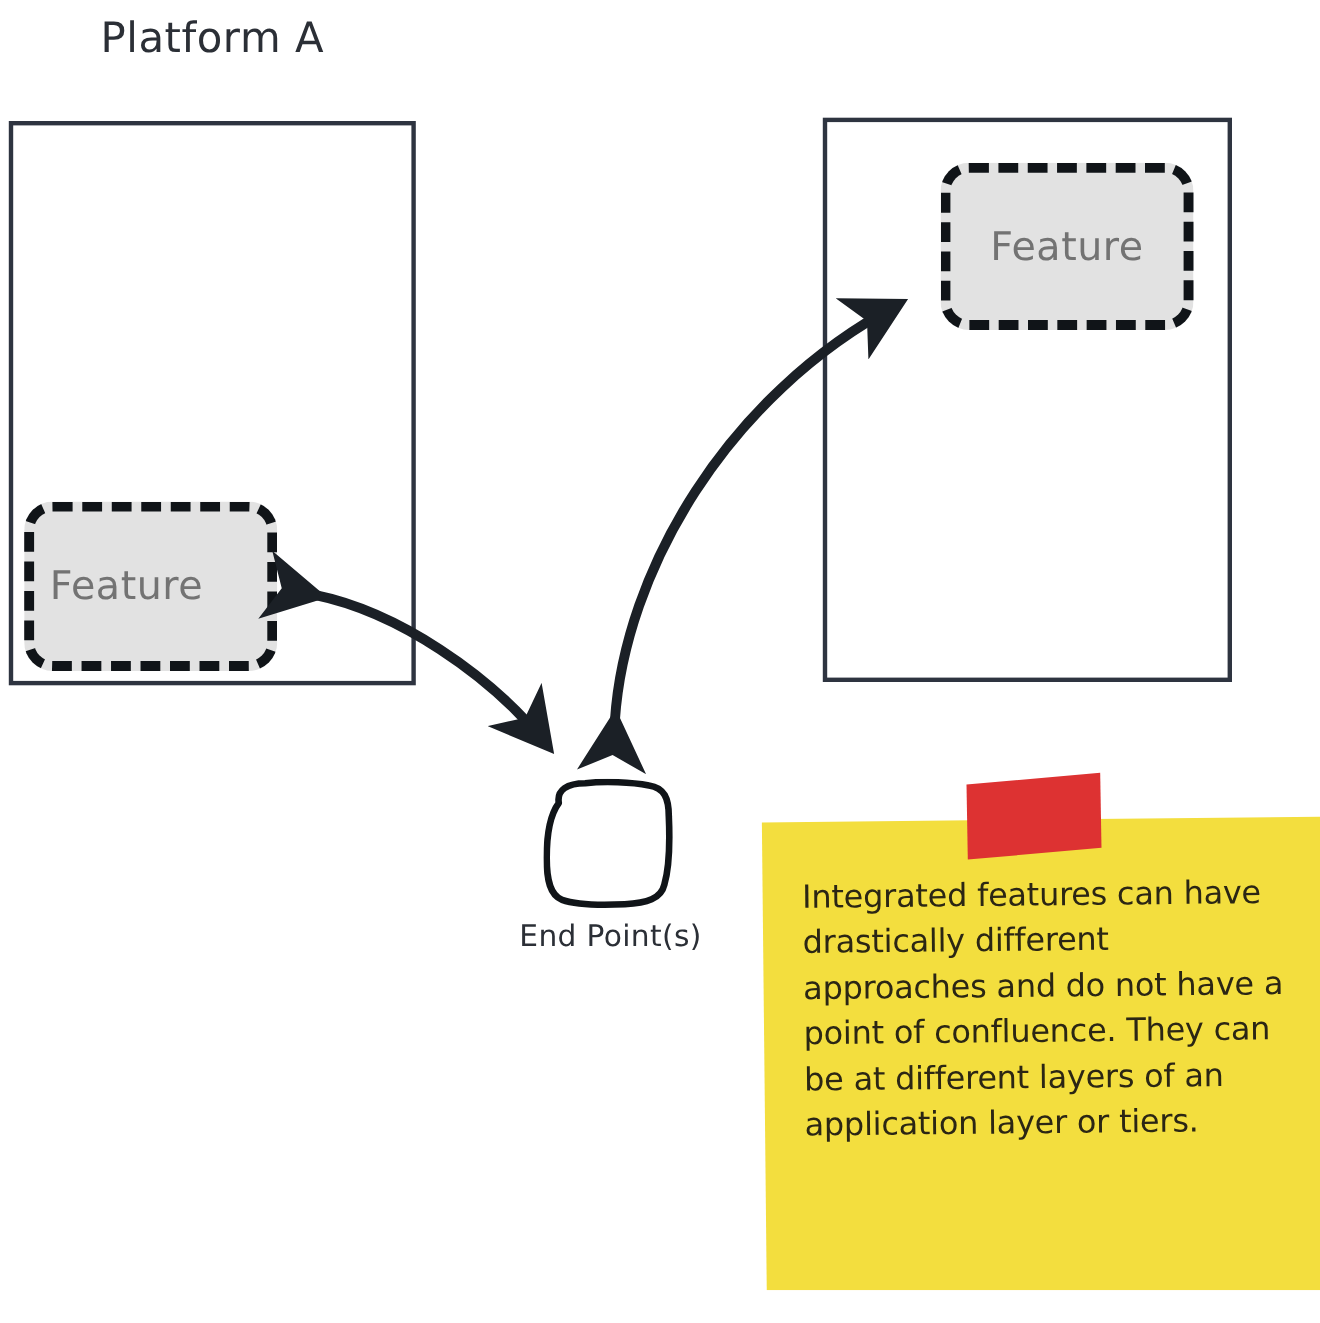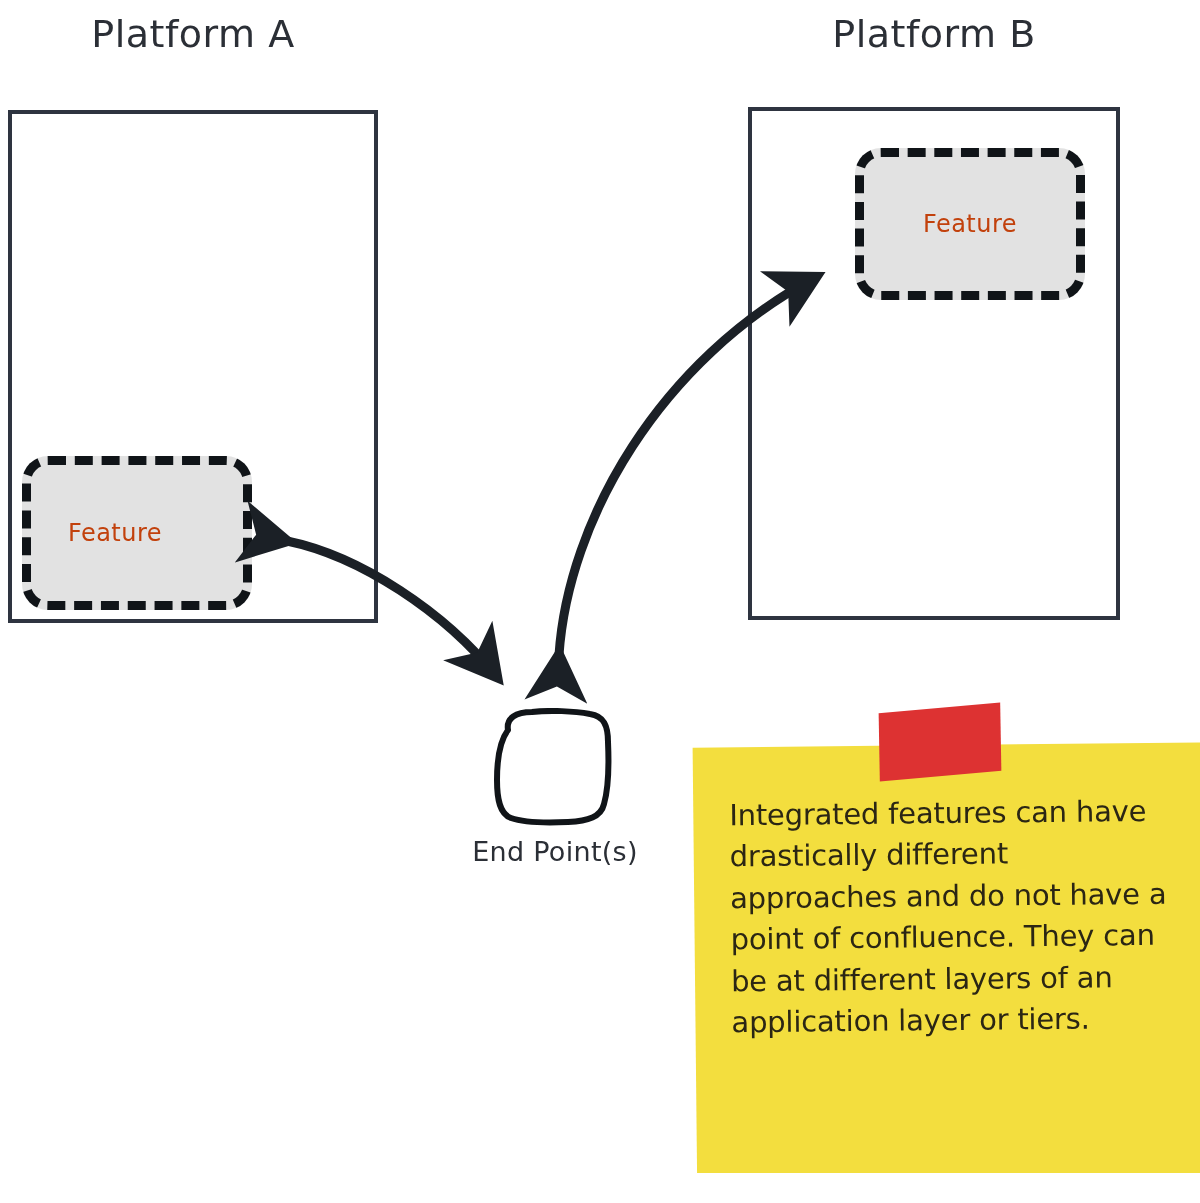--- a/index.html
+++ b/index.html
@@ -47,22 +47,22 @@
     background: #e2e2e2;
     border: 9px dashed #101418;
     border-radius: 26px;
     box-sizing: border-box;
     display: flex;
     align-items: center;
     justify-content: center;
   }
   .feature-label {
     font-family: "DejaVu Sans", sans-serif;
-    font-size: 24px;
-    color: #c2410c;
+    font-size: 36px;
+    color: #737373;
     letter-spacing: 0.5px;
     white-space: nowrap;
   }
   #feature-a { left: 22px;  top: 456px; width: 230px; height: 154px; }
   #feature-a .feature-label { transform: translateX(-22px); }
   #feature-b { left: 855px; top: 148px; width: 230px; height: 152px; }
 
   
   #endpoint-node {
     position: absolute;
@@ -125,21 +125,20 @@
     z-index: 5;
   }
 </style>
 </head>
 <body>
 
 <div id="canvas">
 
   <div class="platform-title" id="platform-a-title">Platform A</div>
 
-  <div class="platform-title" id="platform-b-title">Platform B</div>
 
   <div class="platform-box" id="platform-a-box"></div>
 
   <div class="platform-box" id="platform-b-box"></div>
 
   <div class="feature-node" id="feature-a">
     <span class="feature-label">Feature</span>
   </div>
 
   <div class="feature-node" id="feature-b">

